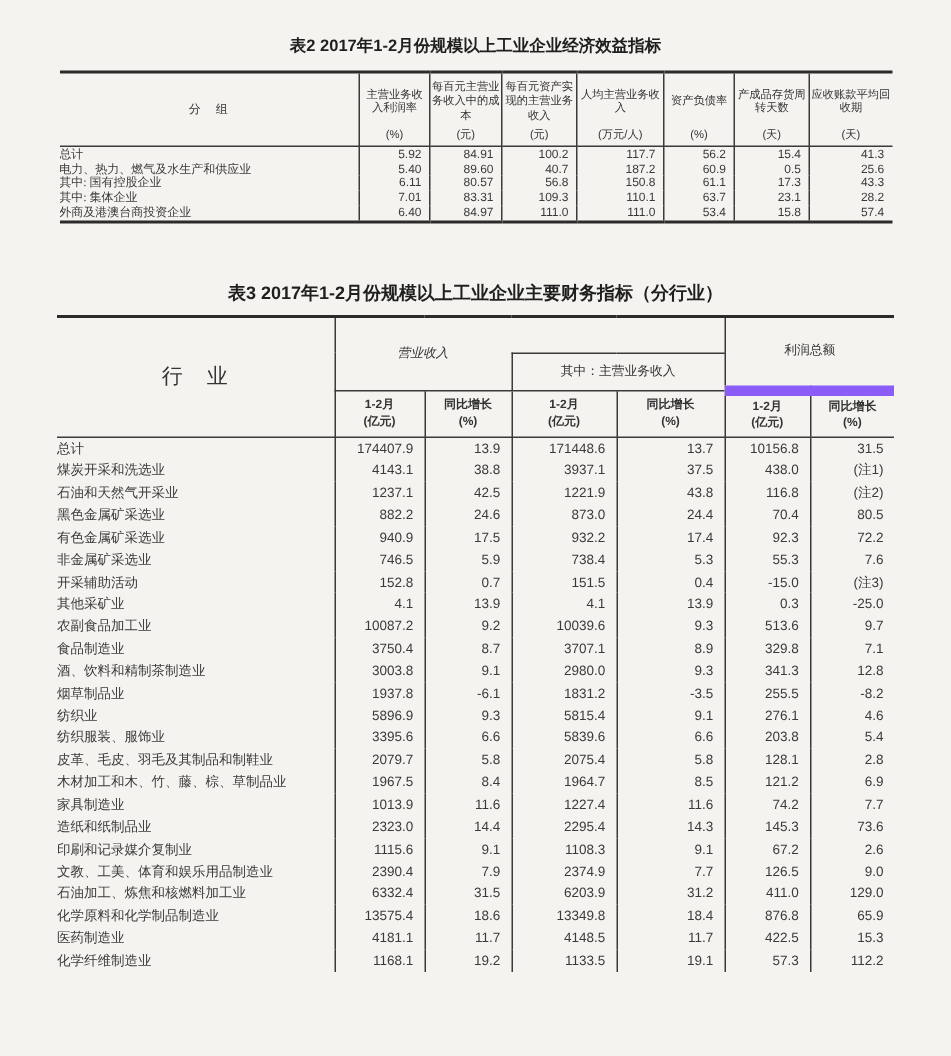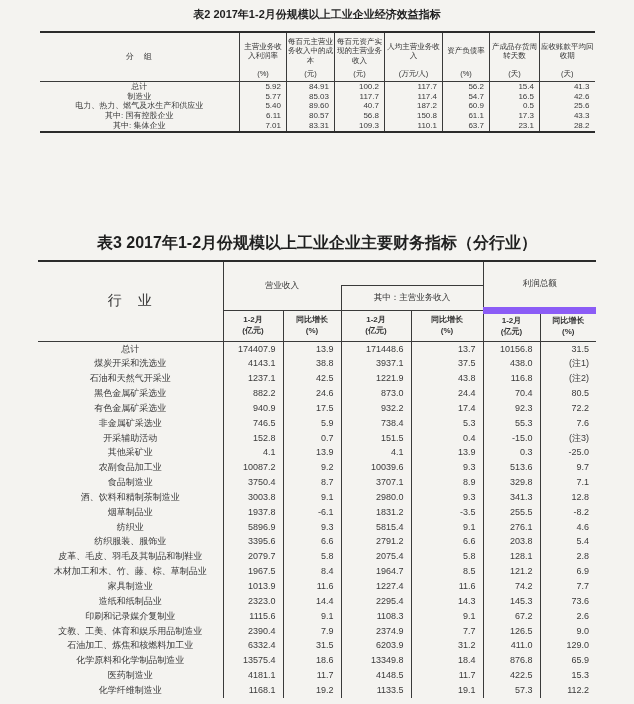--- a/index.html
+++ b/index.html
@@ -5,49 +5,49 @@
   html,body{margin:0;padding:0;}
   body{
     width:634px;height:704px;overflow:hidden;
     background:#f4f3f0;
     font-family:"Liberation Sans", sans-serif;
     color:#3a3a3a;
   }
   .tbl-title{
     text-align:center;font-weight:bold;color:#1f1f1f;
   }
-  #title2{font-size:11px;margin-top:7px;}
-  #title3{font-size:16px;margin-top:100px;}
+  #title2{font-size:11px;margin-top:23px;}
+  #title3{font-size:12px;margin-top:38px;}
   table{border-collapse:collapse;table-layout:fixed;margin:0 auto;}
   th,td{padding:0;font-weight:normal;overflow:hidden;white-space:nowrap;}
 
   
   #t2{width:555px;margin-top:9px;}
   #t2 th{
     border-top:2px solid #2b2b2b;
     border-bottom:1px solid #3a3a3a;
     height:48px;font-size:7.5px;line-height:1.28;color:#333;
     white-space:normal;
   }
   #t2 th.colsep, #t2 td.colsep{border-right:1px solid #3a3a3a;}
   #t2 td{font-size:8px;height:9.7px;line-height:9.7px;color:#3a3a3a;}
   #t2 tbody tr:last-child td{border-bottom:2px solid #2b2b2b;}
   .h2cell{display:flex;flex-direction:column;height:48px;}
   .h2cell .hn{flex:1;display:flex;align-items:center;justify-content:center;text-align:center;padding:0 1px;}
   .h2cell .hu{text-align:center;padding-bottom:2px;}
   .grouphead{display:flex;align-items:center;justify-content:center;height:48px;font-size:8px;letter-spacing:1px;}
-  td.lbl{text-align:center;}
+  td.lbl{text-align:left;font-family:Liberation Serif, serif;}
   td.num{text-align:right;padding-right:5px;}
 
   
   #t3{width:558px;margin-top:6px;}
   #t3 th{font-size:8.5px;color:#333;}
   #t3 tr.hrA > th{border-top:2px solid #2b2b2b;}
   #t3 th.industry{border-right:1px solid #3a3a3a;border-bottom:1px solid #3a3a3a;font-size:14px;letter-spacing:1px;}
-  #t3 th.grp-rev{border-bottom:1px solid #3a3a3a;height:23px;}
+  #t3 th.grp-rev{border-bottom:1px solid #3a3a3a;height:23px;font-style:italic;}
   #t3 th.spacer{height:23px;}
   #t3 th.grp-profit{border-left:1px solid #3a3a3a;border-bottom:7px solid #8b5cf6;}
   #t3 th.grp-main{
     border-top:1px solid #3a3a3a;border-left:1px solid #3a3a3a;border-bottom:1px solid #3a3a3a;
     height:24px;
   }
   #t3 tr.hrC th{border-bottom:1px solid #3a3a3a;height:27px;font-size:8px;line-height:1.35;font-weight:bold;}
   #t3 tr.hrC th.colsep{border-right:1px solid #3a3a3a;}
   #t3 td{font-size:9px;height:14.84px;line-height:14.84px;color:#3a3a3a;}
   #t3 td.colsep{border-right:1px solid #3a3a3a;}
@@ -124,30 +124,20 @@
         <td class="lbl colsep">总计</td>
         <td class="num colsep">5.92</td>
         <td class="num colsep">84.91</td>
         <td class="num colsep">100.2</td>
         <td class="num colsep">117.7</td>
         <td class="num colsep">56.2</td>
         <td class="num colsep">15.4</td>
         <td class="num">41.3</td>
       </tr>
       <tr>
-        <td class="lbl colsep">制造业</td>
-        <td class="num colsep">5.77</td>
-        <td class="num colsep">85.03</td>
-        <td class="num colsep">117.7</td>
-        <td class="num colsep">117.4</td>
-        <td class="num colsep">54.7</td>
-        <td class="num colsep">16.5</td>
-        <td class="num">42.6</td>
-      </tr>
-      <tr>
         <td class="lbl colsep">电力、热力、燃气及水生产和供应业</td>
         <td class="num colsep">5.40</td>
         <td class="num colsep">89.60</td>
         <td class="num colsep">40.7</td>
         <td class="num colsep">187.2</td>
         <td class="num colsep">60.9</td>
         <td class="num colsep">0.5</td>
         <td class="num">25.6</td>
       </tr>
       <tr>
@@ -162,20 +152,30 @@
       </tr>
       <tr>
         <td class="lbl colsep">其中: 集体企业</td>
         <td class="num colsep">7.01</td>
         <td class="num colsep">83.31</td>
         <td class="num colsep">109.3</td>
         <td class="num colsep">110.1</td>
         <td class="num colsep">63.7</td>
         <td class="num colsep">23.1</td>
         <td class="num">28.2</td>
+      </tr>
+      <tr>
+        <td class="lbl colsep">外商及港澳台商投资企业</td>
+        <td class="num colsep">6.40</td>
+        <td class="num colsep">84.97</td>
+        <td class="num colsep">111.0</td>
+        <td class="num colsep">111.0</td>
+        <td class="num colsep">53.4</td>
+        <td class="num colsep">15.8</td>
+        <td class="num">57.4</td>
       </tr>
     </tbody>
 </table>
 
 <div id="title3" class="tbl-title">表3 2017年1-2月份规模以上工业企业主要财务指标（分行业）</div>
 
 <table id="t3">
   <colgroup>
     <col style="width:185px">
       <col style="width:60px">
@@ -319,21 +319,21 @@
         <td class="num colsep">9.3</td>
         <td class="num colsep">5815.4</td>
         <td class="num colsep">9.1</td>
         <td class="num colsep">276.1</td>
         <td class="num">4.6</td>
       </tr>
       <tr>
         <td class="lbl">纺织服装、服饰业</td>
         <td class="num colsep">3395.6</td>
         <td class="num colsep">6.6</td>
-        <td class="num colsep">2791.2</td>
+        <td class="num colsep">5839.6</td>
         <td class="num colsep">6.6</td>
         <td class="num colsep">203.8</td>
         <td class="num">5.4</td>
       </tr>
       <tr>
         <td class="lbl">皮革、毛皮、羽毛及其制品和制鞋业</td>
         <td class="num colsep">2079.7</td>
         <td class="num colsep">5.8</td>
         <td class="num colsep">2075.4</td>
         <td class="num colsep">5.8</td>

